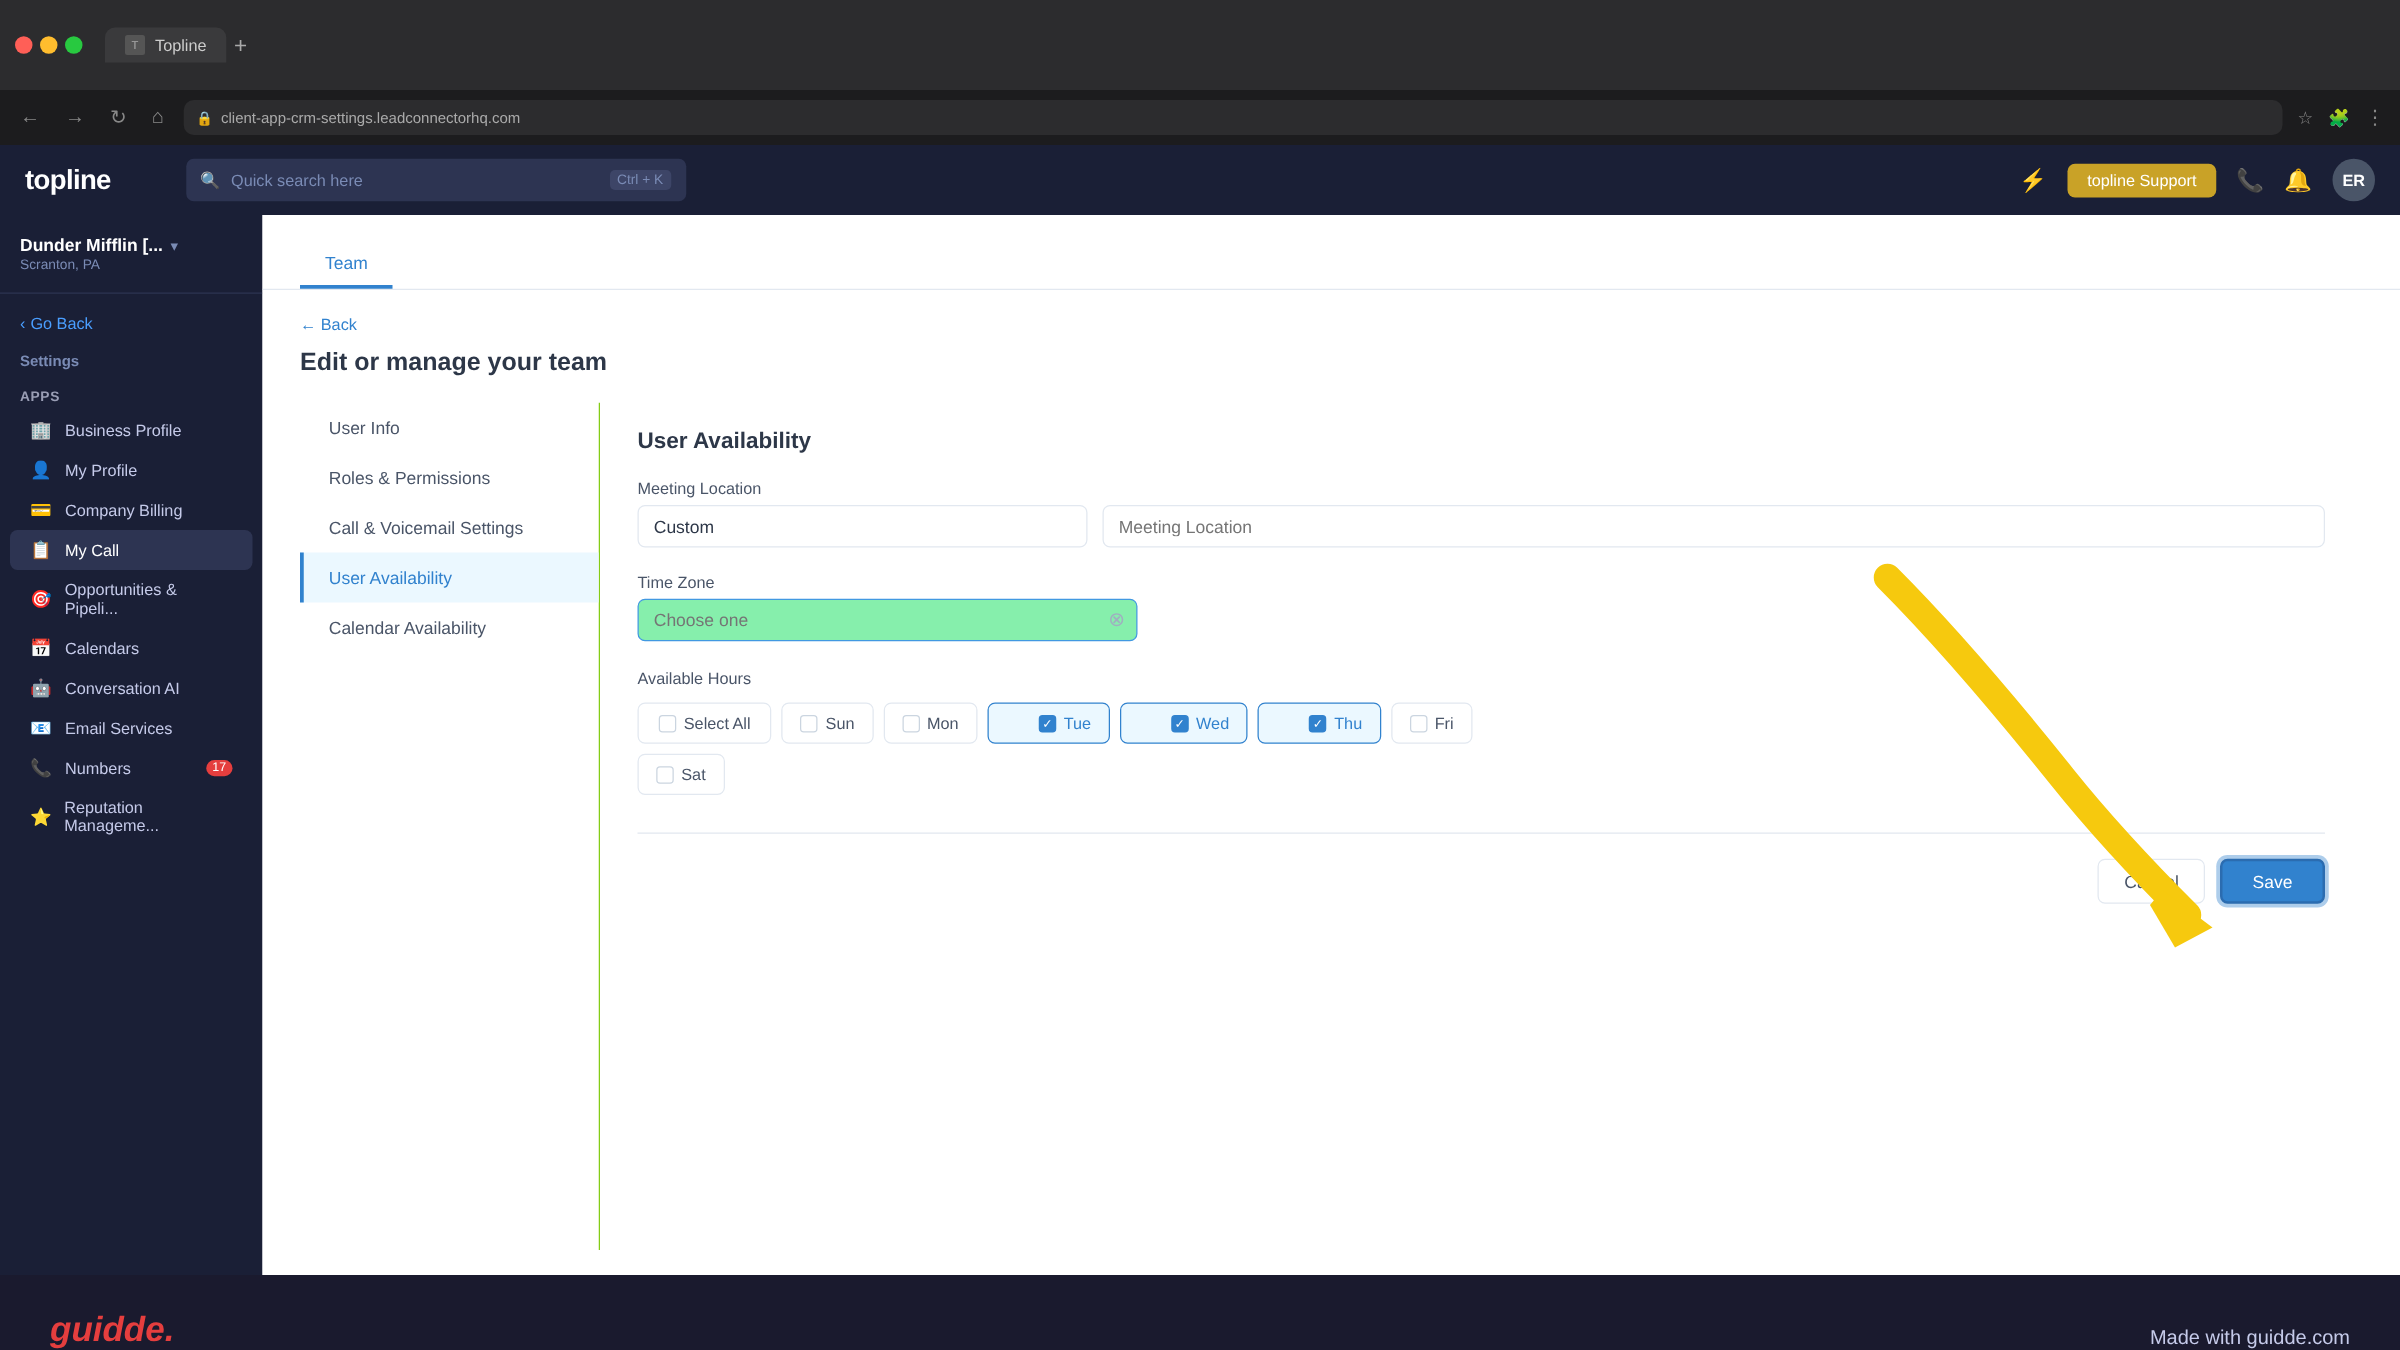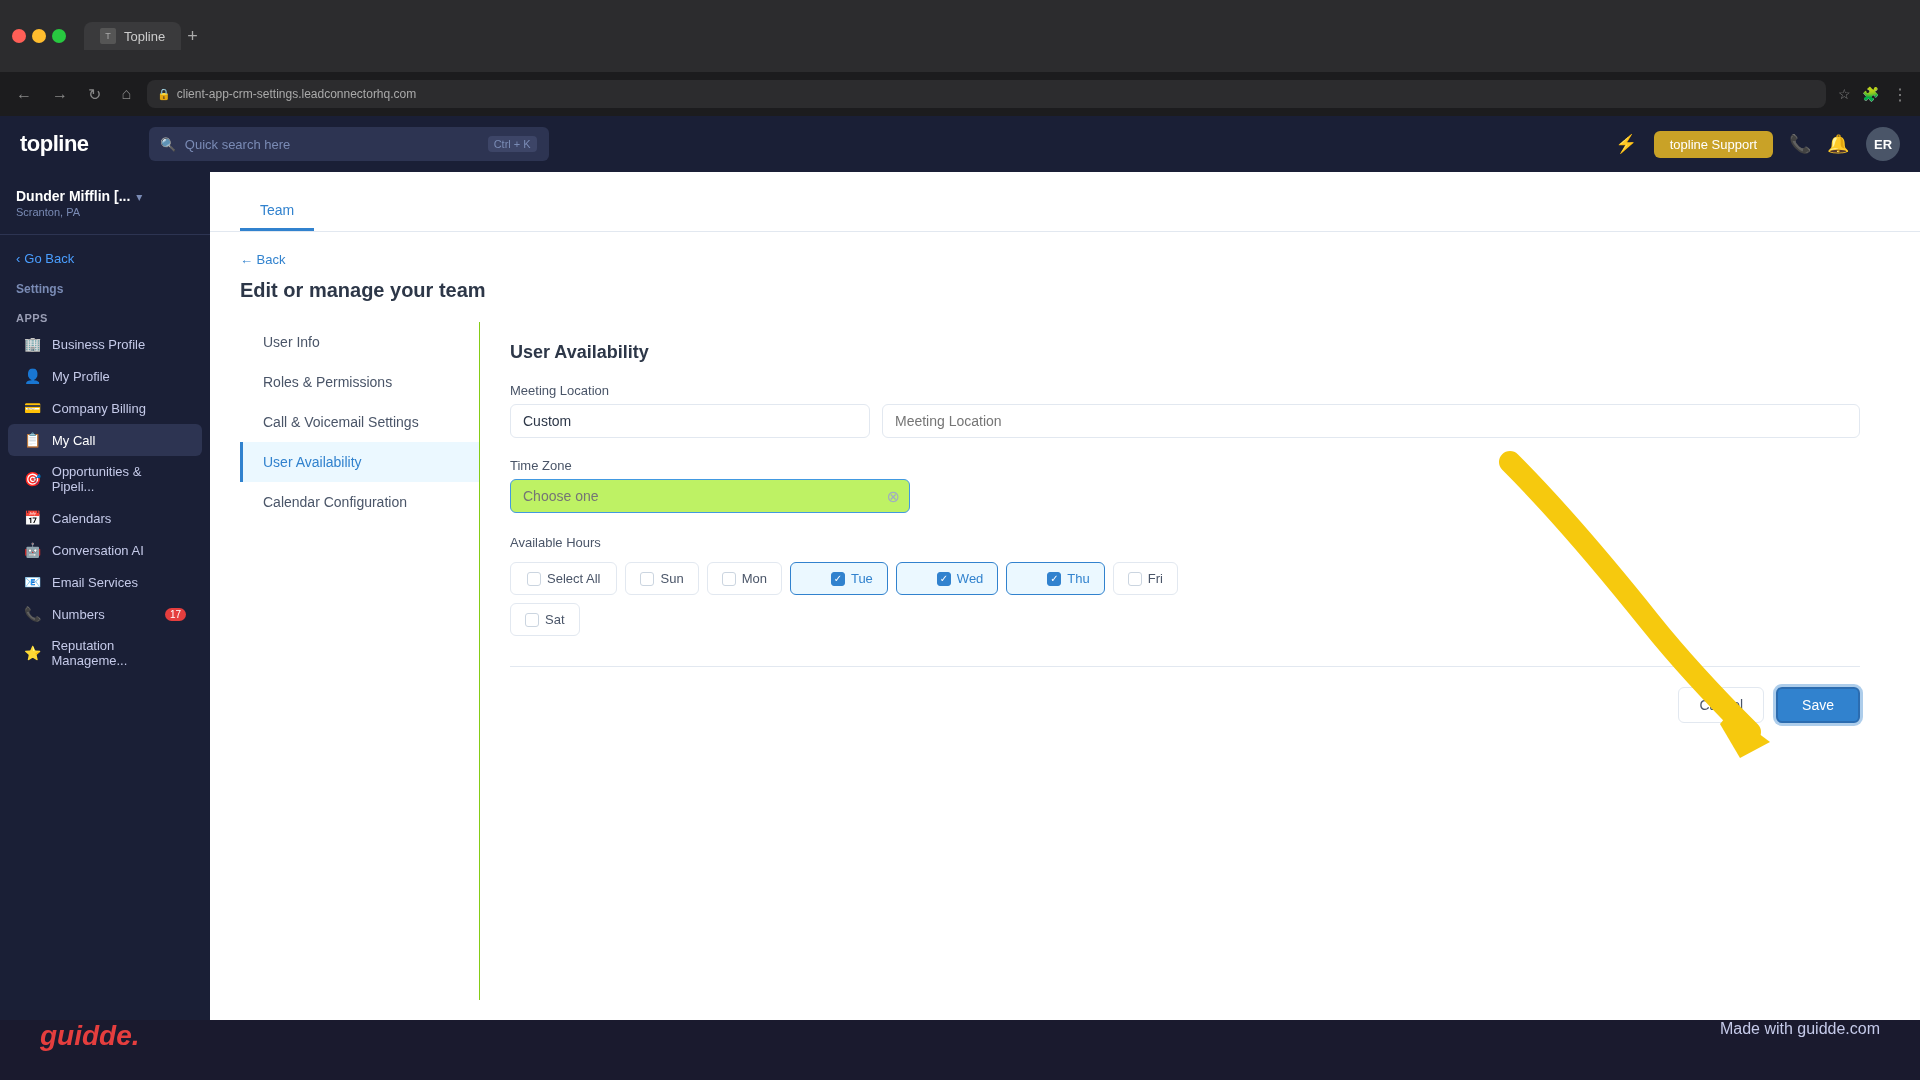--- a/index.html
+++ b/index.html
@@ -81,41 +81,41 @@
     .left-nav-item.active { color: #3182ce; background: #ebf8ff; border-left-color: #3182ce; font-weight: 500; }
 
     
     .right-panel { flex: 1; overflow-y: auto; padding: 20px 30px; position: relative; }
 
     .section-title { font-size: 18px; font-weight: 600; color: #2d3748; margin-bottom: 20px; }
     .form-group { margin-bottom: 20px; }
     .form-label { font-size: 13px; font-weight: 500; color: #4a5568; margin-bottom: 6px; display: block; }
     .form-input { width: 100%; border: 1px solid #e2e8f0; border-radius: 6px; padding: 8px 12px; font-size: 14px; color: #2d3748; background: white; }
     .form-input-with-clear { position: relative; }
-    .form-input-with-clear input { width: 100%; border: 1px solid #e2e8f0; border-radius: 6px; padding: 8px 12px; font-size: 14px; color: #2d3748; background: #bef264; }
+    .form-input-with-clear input { width: 100%; border: 1px solid #e2e8f0; border-radius: 6px; padding: 8px 12px; font-size: 14px; color: #2d3748; background: #86efac; }
     .clear-btn { position: absolute; right: 10px; top: 50%; transform: translateY(-50%); background: none; border: none; color: #a0aec0; cursor: pointer; font-size: 16px; }
 
     
     .available-hours-section { margin-top: 22px; }
     .days-row { display: flex; gap: 8px; flex-wrap: wrap; align-items: center; margin-top: 12px; }
     .select-all-btn { background: white; border: 1px solid #e2e8f0; border-radius: 6px; padding: 8px 16px; font-size: 13px; color: #4a5568; cursor: pointer; display: flex; align-items: center; gap: 6px; }
     .day-btn { background: white; border: 1px solid #e2e8f0; border-radius: 6px; padding: 8px 14px; font-size: 13px; color: #4a5568; cursor: pointer; display: flex; align-items: center; gap: 6px; }
     .day-btn.checked { background: #ebf8ff; border-color: #3182ce; color: #3182ce; padding-left: 40px; }
     .day-checkbox { width: 14px; height: 14px; border: 1px solid #cbd5e0; border-radius: 3px; display: flex; align-items: center; justify-content: center; }
     .day-checkbox.checked { background: #3182ce; border-color: #3182ce; }
     .day-checkbox.checked::after { content: '✓'; color: white; font-size: 10px; }
     .sat-row { display: flex; gap: 8px; margin-top: 8px; }
 
     
     .action-row { display: flex; justify-content: flex-end; gap: 12px; margin-top: 30px; padding-top: 20px; border-top: 1px solid #e2e8f0; }
     .cancel-btn { background: white; border: 1px solid #e2e8f0; border-radius: 6px; padding: 8px 20px; font-size: 14px; color: #4a5568; cursor: pointer; }
     .save-btn { background: #3182ce; border: 2px solid #2b6cb0; border-radius: 6px; padding: 8px 24px; font-size: 14px; color: white; cursor: pointer; font-weight: 500; box-shadow: 0 0 0 3px rgba(49,130,206,0.4); }
 
     
-    .bottom-bar { background: #1a1a2e; height: 60px; display: flex; align-items: flex-start; justify-content: space-between; padding: 0 40px; flex-shrink: 0; }
+    .bottom-bar { background: #1a1a2e; height: 60px; display: flex; align-items: flex-end; justify-content: space-between; padding: 0 40px; flex-shrink: 0; }
     .guidde-logo { color: #e53e3e; font-size: 28px; font-weight: 800; font-style: italic; }
     .made-with { color: #c5cae9; font-size: 16px; }
 
     
     .right-panel::-webkit-scrollbar { width: 8px; }
     .right-panel::-webkit-scrollbar-track { background: #f0f0f0; }
     .right-panel::-webkit-scrollbar-thumb { background: #cbd5e0; border-radius: 4px; }
 
     
     .meeting-location-row { display: flex; gap: 12px; align-items: stretch; }
@@ -247,21 +247,21 @@
         <div class="back-link">← Back</div>
         <div class="page-title">Edit or manage your team</div>
 
         <div class="two-col">
 
           <div class="left-panel">
             <div class="left-nav-item">User Info</div>
             <div class="left-nav-item">Roles &amp; Permissions</div>
             <div class="left-nav-item">Call &amp; Voicemail Settings</div>
             <div class="left-nav-item active">User Availability</div>
-            <div class="left-nav-item">Calendar Configuration</div>
+            <div class="left-nav-item">Calendar Availability</div>
           </div>
 
           <div class="right-panel" style="position:relative;">
 
             <div class="section-title">User Availability</div>
 
             <div class="form-group">
               <label class="form-label">Meeting Location</label>
               <div class="meeting-location-row">
                 <input class="form-input" type="text" value="Custom" style="max-width: 360px;">

